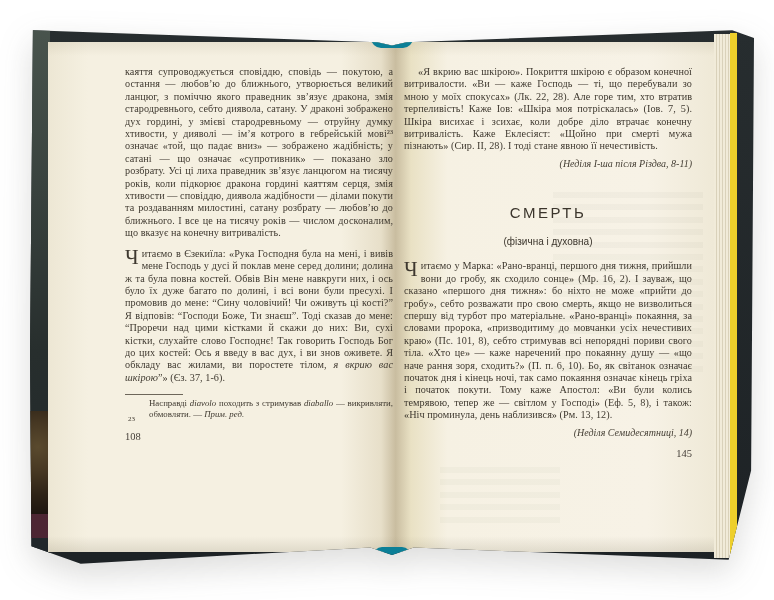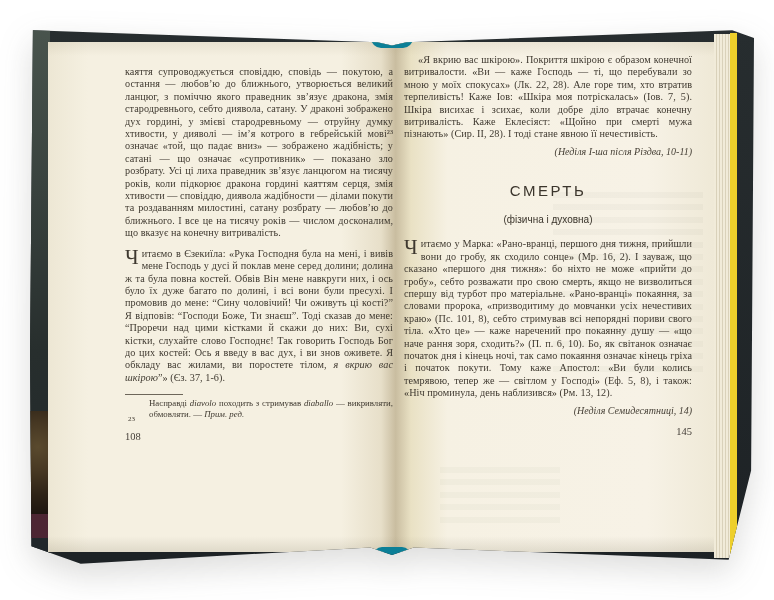--- a/index.html
+++ b/index.html
@@ -35,29 +35,29 @@
              #ede7d4 0%,#f5f0e1 6%,#f5f0e1 44%,#e7dfc9 50%,#c9bda0 52.2%,
              #e9e1c4 54.5%,#f6f1e3 60%,#f7f2e6 90%,#efe9d7 100%);}
   
   .ghost{position:absolute;pointer-events:none;opacity:0.45;filter:blur(0.6px);
          background:repeating-linear-gradient(to bottom,rgba(115,125,95,0.10) 0 6px,rgba(0,0,0,0) 6px 12.4px);}
   .ghost.g1{left:505px;top:150px;width:150px;height:185px;}
   .ghost.g2{left:392px;top:425px;width:120px;height:60px;}
   
   .col{position:absolute;color:#3e382f;}
   .col-left{left:77px;top:24px;width:268px;}
-  .col-right{left:356px;top:12px;width:288px;}
+  .col-right{left:356px;top:24px;width:288px;}
   p{margin:0;}
   .body{font-size:10.2px;line-height:12.4px;text-align:justify;letter-spacing:0.05px;}
   .indent{text-indent:14px;}
   .dropcap::first-letter{font-size:21px;line-height:17px;float:left;padding:1px 3px 0 0;}
   .mt{margin-top:8px;}
   .attr{font-style:italic;text-align:right;font-size:10px;line-height:13px;margin-top:4px;color:#443e34;}
   .heading{font-family:"Liberation Sans","DejaVu Sans",sans-serif;font-weight:400;font-size:15px;
-           line-height:18px;letter-spacing:2.5px;text-align:center;margin-top:24px;color:#3b352c;}
+           line-height:18px;letter-spacing:2.5px;text-align:center;margin-top:34px;color:#3b352c;}
   .subheading{font-family:"Liberation Sans","DejaVu Sans",sans-serif;font-size:10px;line-height:16px;
               text-align:center;margin-bottom:10px;color:#3b352c;}
   .footnote{margin-top:10px;padding-top:4px;font-size:8.8px;line-height:10.8px;position:relative;
             padding-left:24px;text-align:justify;}
   .footnote::before{content:"";position:absolute;left:0;top:0;width:58px;border-top:0.8px solid #6d665a;}
   .fn-marker{position:absolute;left:3px;top:20px;font-size:7px;}
   .it{font-style:italic;}
   .page-num{font-size:10.5px;line-height:13px;margin-top:10px;color:#46403a;}
   .page-num.right{text-align:right;margin-top:8px;}
 </style>
@@ -82,21 +82,21 @@
           <p class="body">каяття супроводжується сповіддю, сповідь — покутою, а остання — любов’ю до ближнього, утворюється великий ланцюг, з поміччю якого праведник зв’язує дракона, змія стародревнього, себто диявола, сатану. У драконі зображено дух гордині, у змієві стародревньому — отруйну думку хтивости, у дияволі — ім’я котрого в гебрейській мові²³ означає «той, що падає вниз» — зображено жадібність; у сатані — що означає «супротивник» — показано зло розбрату. Усі ці лиха праведник зв’язує ланцюгом на тисячу років, коли підкорює дракона гордині каяттям серця, змія хтивости — сповіддю, диявола жадібности — ділами покути та роздаванням милостині, сатану розбрату — любов’ю до ближнього. І все це на тисячу років — числом досконалим, що вказує на конечну витривалість.</p>
           <p class="body dropcap mt"><span>Читаємо в Єзекиїла: «Рука Господня була на мені, і вивів мене Господь у дусі й поклав мене серед долини; долина ж та була повна костей. Обвів Він мене навкруги них, і ось було їх дуже багато по долині, і всі вони були пресухі. І промовив до мене: “Сину чоловічий! Чи оживуть ці кості?” Я відповів: “Господи Боже, Ти знаєш”. Тоді сказав до мене: “Проречи над цими кістками й скажи до них: Ви, сухі кістки, слухайте слово Господнє! Так говорить Господь Бог до цих костей: Ось я введу в вас дух, і ви знов оживете. Я обкладу вас жилами, ви поростете тілом, </span><span class="it">я вкрию вас шкірою</span><span>”» (Єз. 37, 1-6).</span></p>
           <div class="footnote">
             <span class="fn-marker">23</span><span>Насправді </span><span class="it">diavolo</span><span> походить з стримував </span><span class="it">diaballo</span><span> — викривляти, обмовляти. — </span><span class="it">Прим. ред.</span>
           </div>
           <div class="page-num">108</div>
         </div>
 
         <div class="col col-right">
           <p class="body indent">«Я вкрию вас шкірою». Покриття шкірою є образом конечної витривалости. «Ви — каже Господь — ті, що перебували зо мною у моїх спокусах» (Лк. 22, 28). Але горе тим, хто втратив терпеливість! Каже Іов: «Шкіра моя потріскалась» (Іов. 7, 5). Шкіра висихає і зсихає, коли добре діло втрачає конечну витривалість. Каже Еклесіяст: «Щойно при смерті мужа пізнають» (Сир. ІІ, 28). І тоді стане явною її нечестивість.</p>
-          <p class="attr">(Неділя І-ша після Різдва, 10-11)</p>
+          <p class="attr">(Неділя І-ша після Різдва, 8-11)</p>
           <h2 class="heading">СМЕРТЬ</h2>
           <div class="subheading">(фізична і духовна)</div>
           <p class="body dropcap">Читаємо у Марка: «Рано-вранці, першого дня тижня, прийшли вони до гробу, як сходило сонце» (Мр. 16, 2). І зауваж, що сказано «першого дня тижня»: бо ніхто не може «прийти до гробу», себто розважати про свою смерть, якщо не визволиться спершу від турбот про матеріальне. «Рано-вранці» покаяння, за словами пророка, «призводитиму до мовчанки усіх нечестивих краю» (Пс. 101, 8), себто стримував всі непорядні пориви свого тіла. «Хто це» — каже наречений про покаянну душу — «що наче рання зоря, сходить?» (П. п. 6, 10). Бо, як світанок означає початок дня і кінець ночі, так само покаяння означає кінець гріха і початок покути. Тому каже Апостол: «Ви були колись темрявою, тепер же — світлом у Господі» (Еф. 5, 8), і також: «Ніч проминула, день наблизився» (Рм. 13, 12).</p>
           <p class="attr">(Неділя Семидесятниці, 14)</p>
           <div class="page-num right">145</div>
         </div>
       </div>
 
       <div class="bookmark-top"></div>
       <div class="bookmark-bottom"></div>

